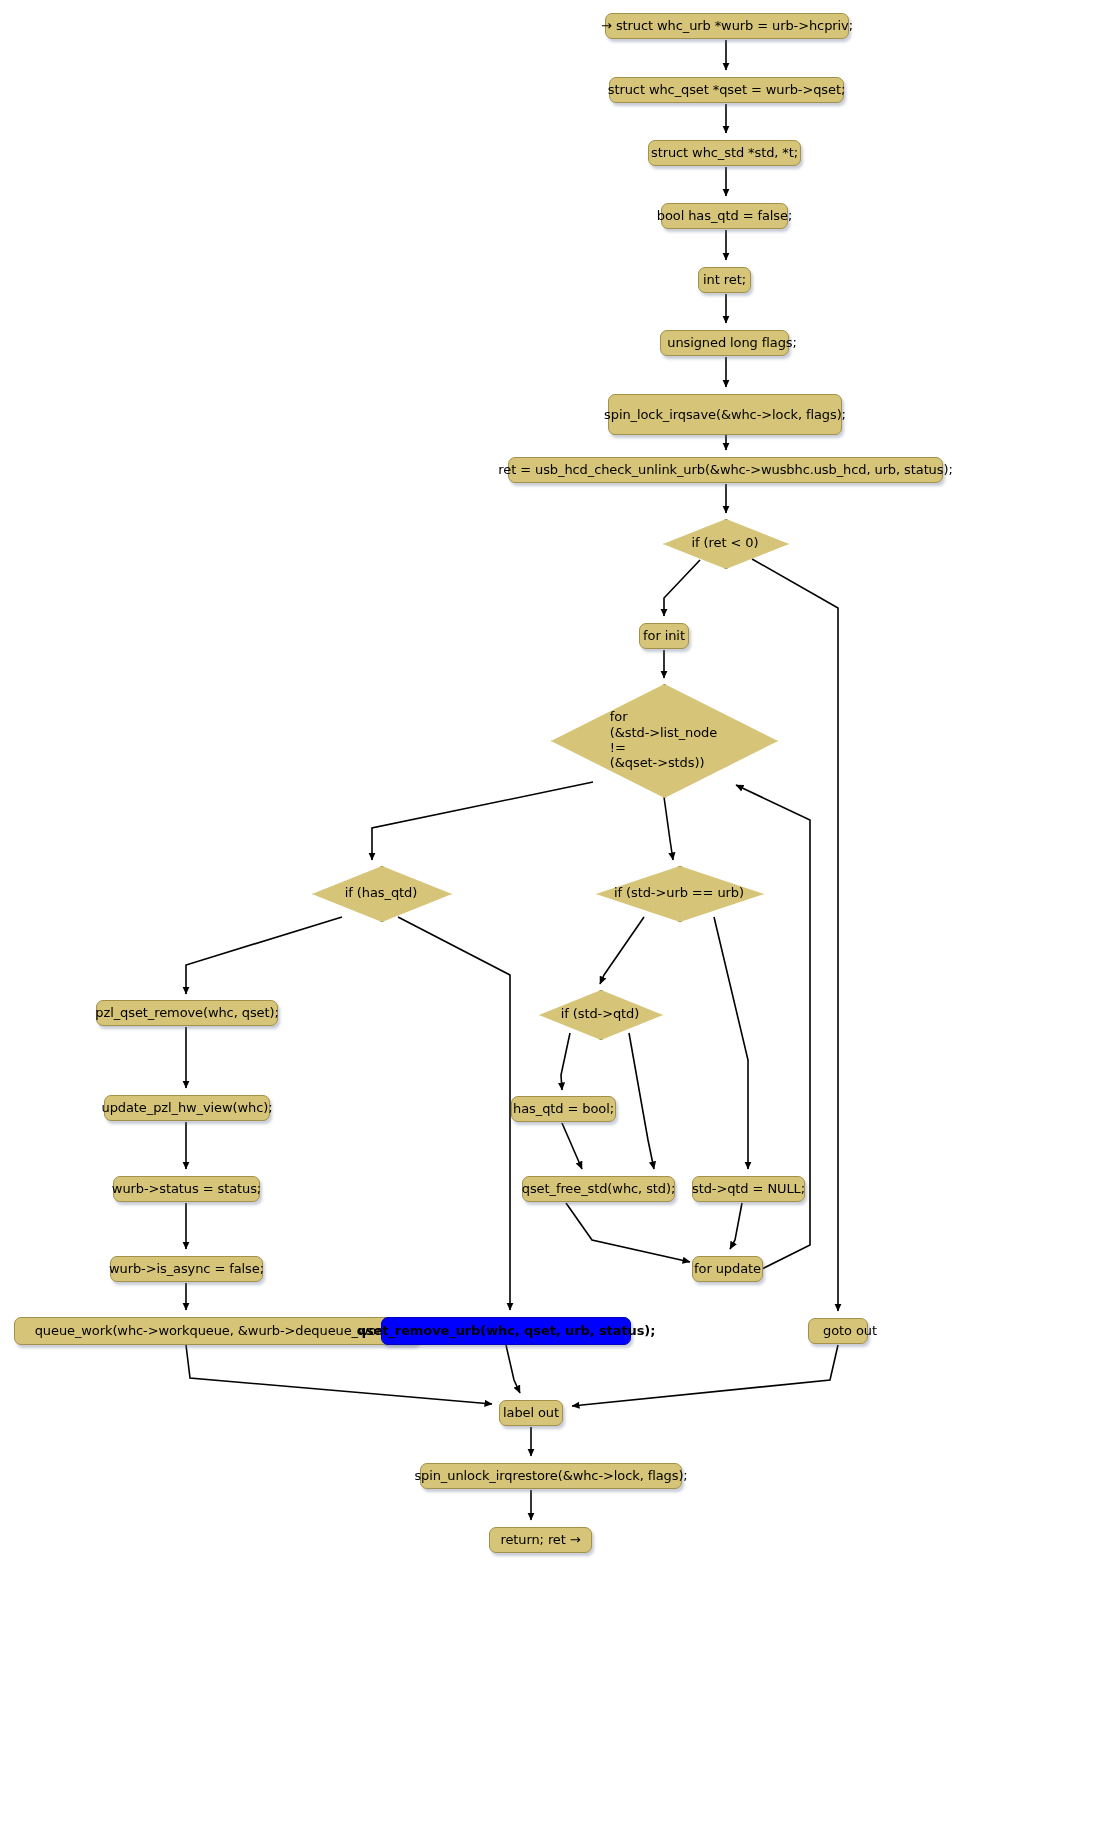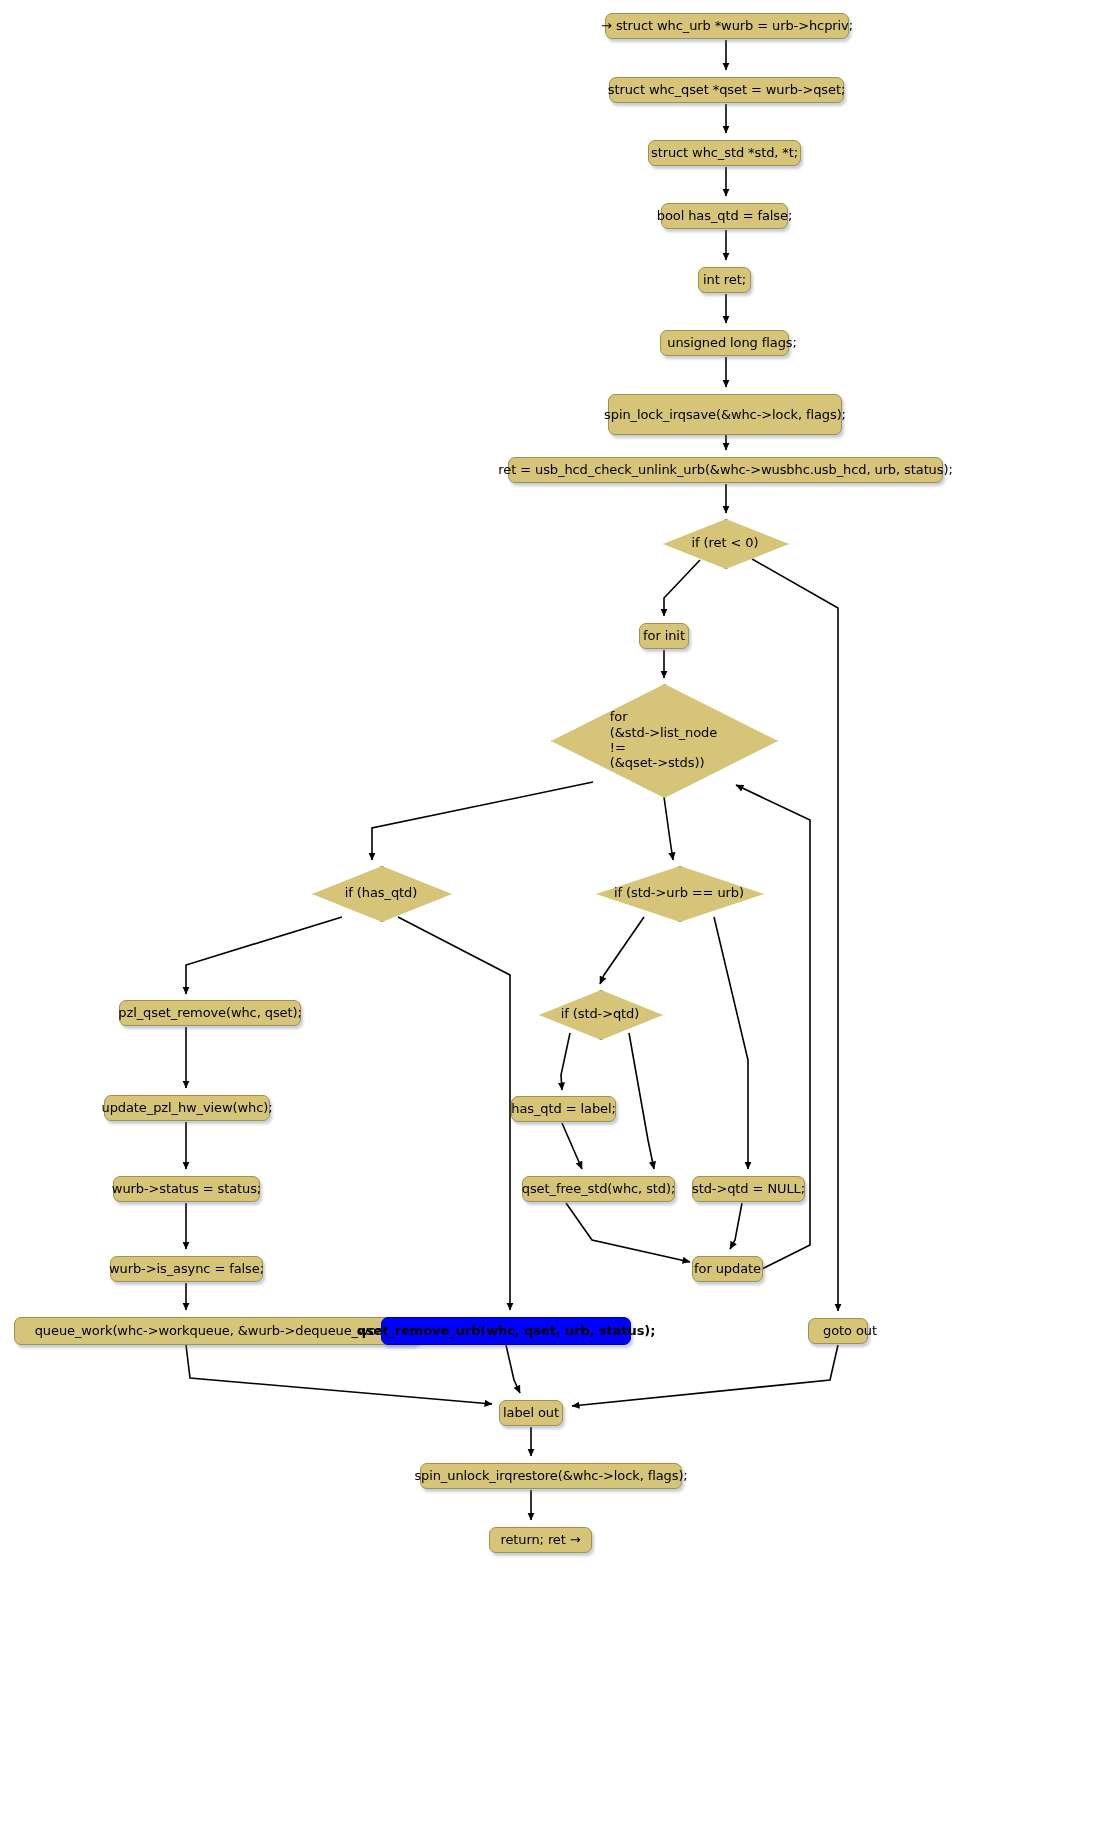--- a/index.html
+++ b/index.html
@@ -123,22 +123,22 @@
       <div class="node rect" style="left: 508px; top: 457px; width: 435px; height: 26px;"><span>ret = usb_hcd_check_unlink_urb(&amp;whc-&gt;wusbhc.usb_hcd, urb, status);</span></div>
       <div class="node diamond" style="left: 663px; top: 519px; width: 124px; height: 48px;"><span class="dshadow"></span><span class="dshape"></span><span class="dlabel">if (ret &lt; 0)</span></div>
       <div class="node rect" style="left: 639px; top: 623px; width: 50px; height: 26px;"><span>for init</span></div>
       <div class="node diamond" style="left: 551px; top: 684px; width: 225px; height: 112px;"><span class="dshadow"></span><span class="dshape"></span><span class="dlabel">for
 (&amp;std-&gt;list_node
 !=
 (&amp;qset-&gt;stds))</span></div>
       <div class="node diamond" style="left: 312px; top: 866px; width: 138px; height: 54px;"><span class="dshadow"></span><span class="dshape"></span><span class="dlabel">if (has_qtd)</span></div>
       <div class="node diamond" style="left: 596px; top: 866px; width: 166px; height: 54px;"><span class="dshadow"></span><span class="dshape"></span><span class="dlabel">if (std-&gt;urb == urb)</span></div>
       <div class="node diamond" style="left: 539px; top: 990px; width: 122px; height: 48px;"><span class="dshadow"></span><span class="dshape"></span><span class="dlabel">if (std-&gt;qtd)</span></div>
-      <div class="node rect" style="left: 96px; top: 1000px; width: 182px; height: 26px; margin-left: 23px;"><span>pzl_qset_remove(whc, qset);</span></div>
-      <div class="node rect" style="left: 511px; top: 1096px; width: 105px; height: 26px;"><span>has_qtd = label;</span></div>
+      <div class="node rect" style="left: 96px; top: 1000px; width: 182px; height: 26px;"><span>pzl_qset_remove(whc, qset);</span></div>
+      <div class="node rect" style="left: 511px; top: 1096px; width: 105px; height: 26px;"><span>has_qtd = bool;</span></div>
       <div class="node rect" style="left: 104px; top: 1095px; width: 166px; height: 26px;"><span>update_pzl_hw_view(whc);</span></div>
       <div class="node rect" style="left: 113px; top: 1176px; width: 147px; height: 26px;"><span>wurb-&gt;status = status;</span></div>
       <div class="node rect" style="left: 522px; top: 1176px; width: 153px; height: 26px;"><span>qset_free_std(whc, std);</span></div>
       <div class="node rect" style="left: 692px; top: 1176px; width: 113px; height: 26px;"><span>std-&gt;qtd = NULL;</span></div>
       <div class="node rect" style="left: 110px; top: 1256px; width: 153px; height: 26px;"><span>wurb-&gt;is_async = false;</span></div>
       <div class="node rect" style="left: 692px; top: 1256px; width: 71px; height: 26px;"><span>for update</span></div>
       <div class="node rect" style="left: 14px; top: 1317px; width: 405px; height: 28px;"><span>queue_work(whc-&gt;workqueue, &amp;wurb-&gt;dequeue_work);</span></div>
       <div class="node rect hl" style="left: 381px; top: 1317px; width: 250px; height: 28px;"><span>qset_remove_urb(whc, qset, urb, status);</span></div>
       <div class="node rect" style="left: 808px; top: 1318px; width: 60px; height: 26px; padding-left: 32px;"><span>goto out</span></div>
       <div class="node rect" style="left: 499px; top: 1400px; width: 64px; height: 26px;"><span>label out</span></div>

